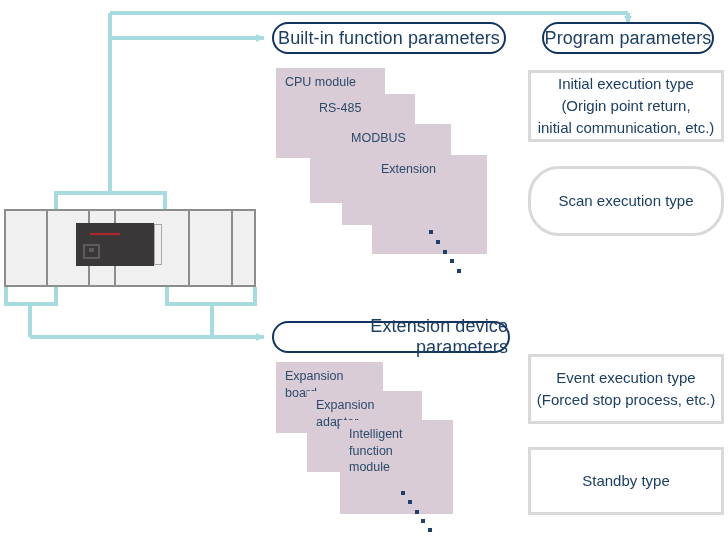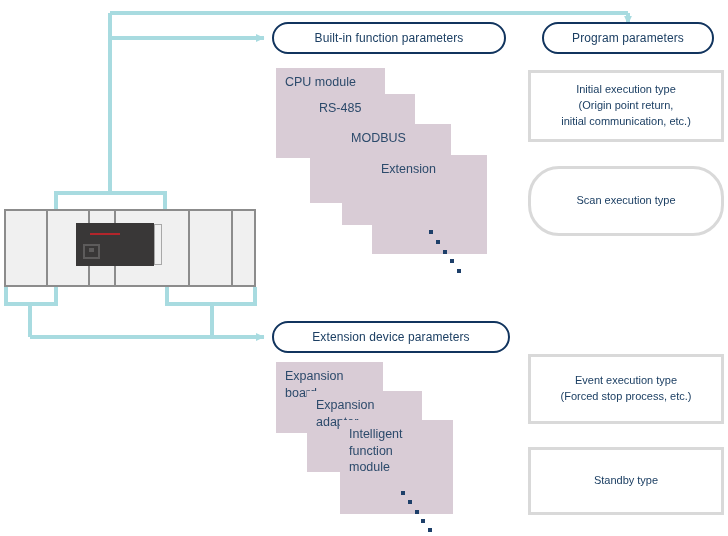--- a/index.html
+++ b/index.html
@@ -91,21 +91,21 @@
     background: #5d5b5b;
   }
 
   
   .pill {
     position: absolute;
     border: 2px solid #11345e;
     border-radius: 999px;
     background: #ffffff;
     color: #1c3f63;
-    font-size: 12px;
+    font-size: 18px;
     display: flex;
     align-items: center;
     justify-content: center;
     box-sizing: border-box;
     letter-spacing: 0.1px;
   }
 
   
   .card {
     position: absolute;
@@ -128,21 +128,21 @@
     border-radius: 0;
   }
 
   
   .rbox {
     position: absolute;
     border: 3px solid #d9d9d9;
     background: #ffffff;
     box-sizing: border-box;
     color: #1c3f63;
-    font-size: 11px;
+    font-size: 15px;
     line-height: 1.45;
     display: flex;
     align-items: center;
     justify-content: center;
     text-align: center;
   }
   .rbox-label { white-space: pre-line; display: block; }
 </style>
 </head>
 <body>

